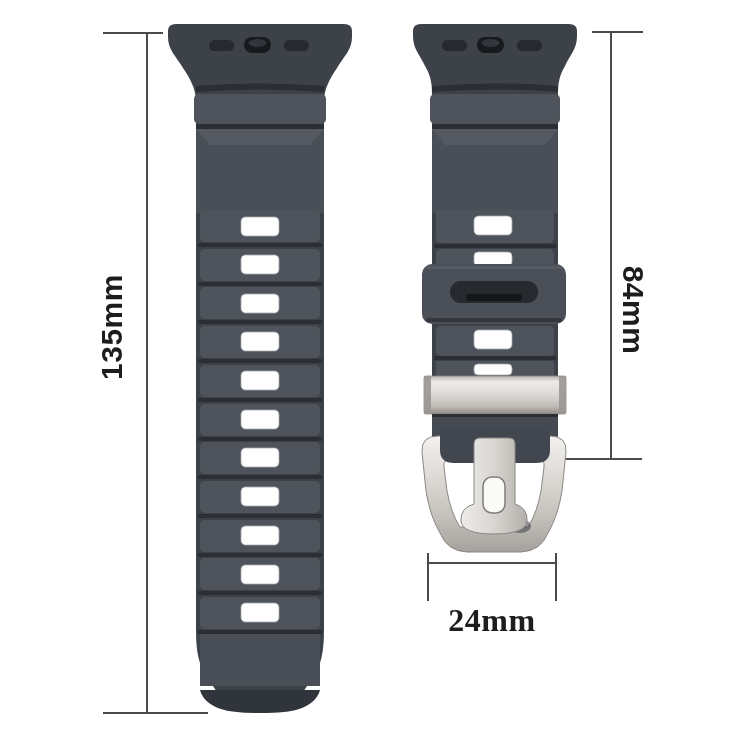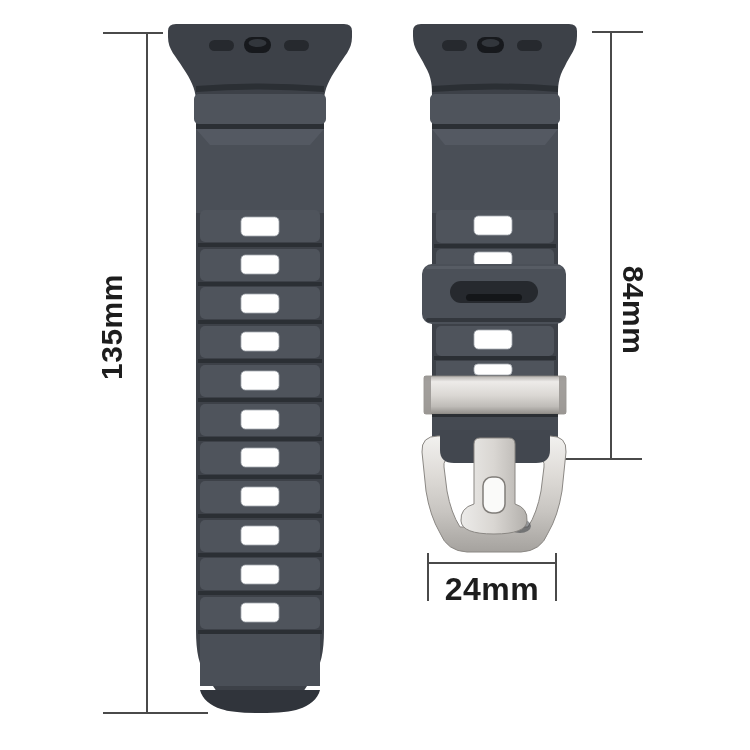--- a/index.html
+++ b/index.html
@@ -14,21 +14,21 @@
     font-weight:bold;
     font-size:30px;
     color:var(--label-text,#1d1d1d);
     text-align:center;
     letter-spacing:.5px;
     line-height:36px;
     height:36px;
   }
   #label-135{left:27px;top:309px;width:170px;transform:rotate(-90deg);}
   #label-84{left:558px;top:292px;width:150px;transform:rotate(90deg);}
-  #label-24{left:412px;top:571px;width:160px;font-size:32px;}
+  #label-24{left:412px;top:602px;width:160px;font-size:32px;font-family:Liberation Serif, serif;}
   .dimline{stroke:var(--dimension-line,#4a4a4a);stroke-width:2;}
   .base{fill:var(--strap-shadow,#3d4148);}
   .face{fill:var(--strap,#4a4f57);}
   .block{fill:#4f545c;}
   .grv{fill:var(--groove,#2b2f34);}
   .slot{fill:#26292e;}
   .hole{fill:var(--hole,#ffffff);stroke:#a6abb1;stroke-width:.8;}
 </style>
 </head>
 <body>

